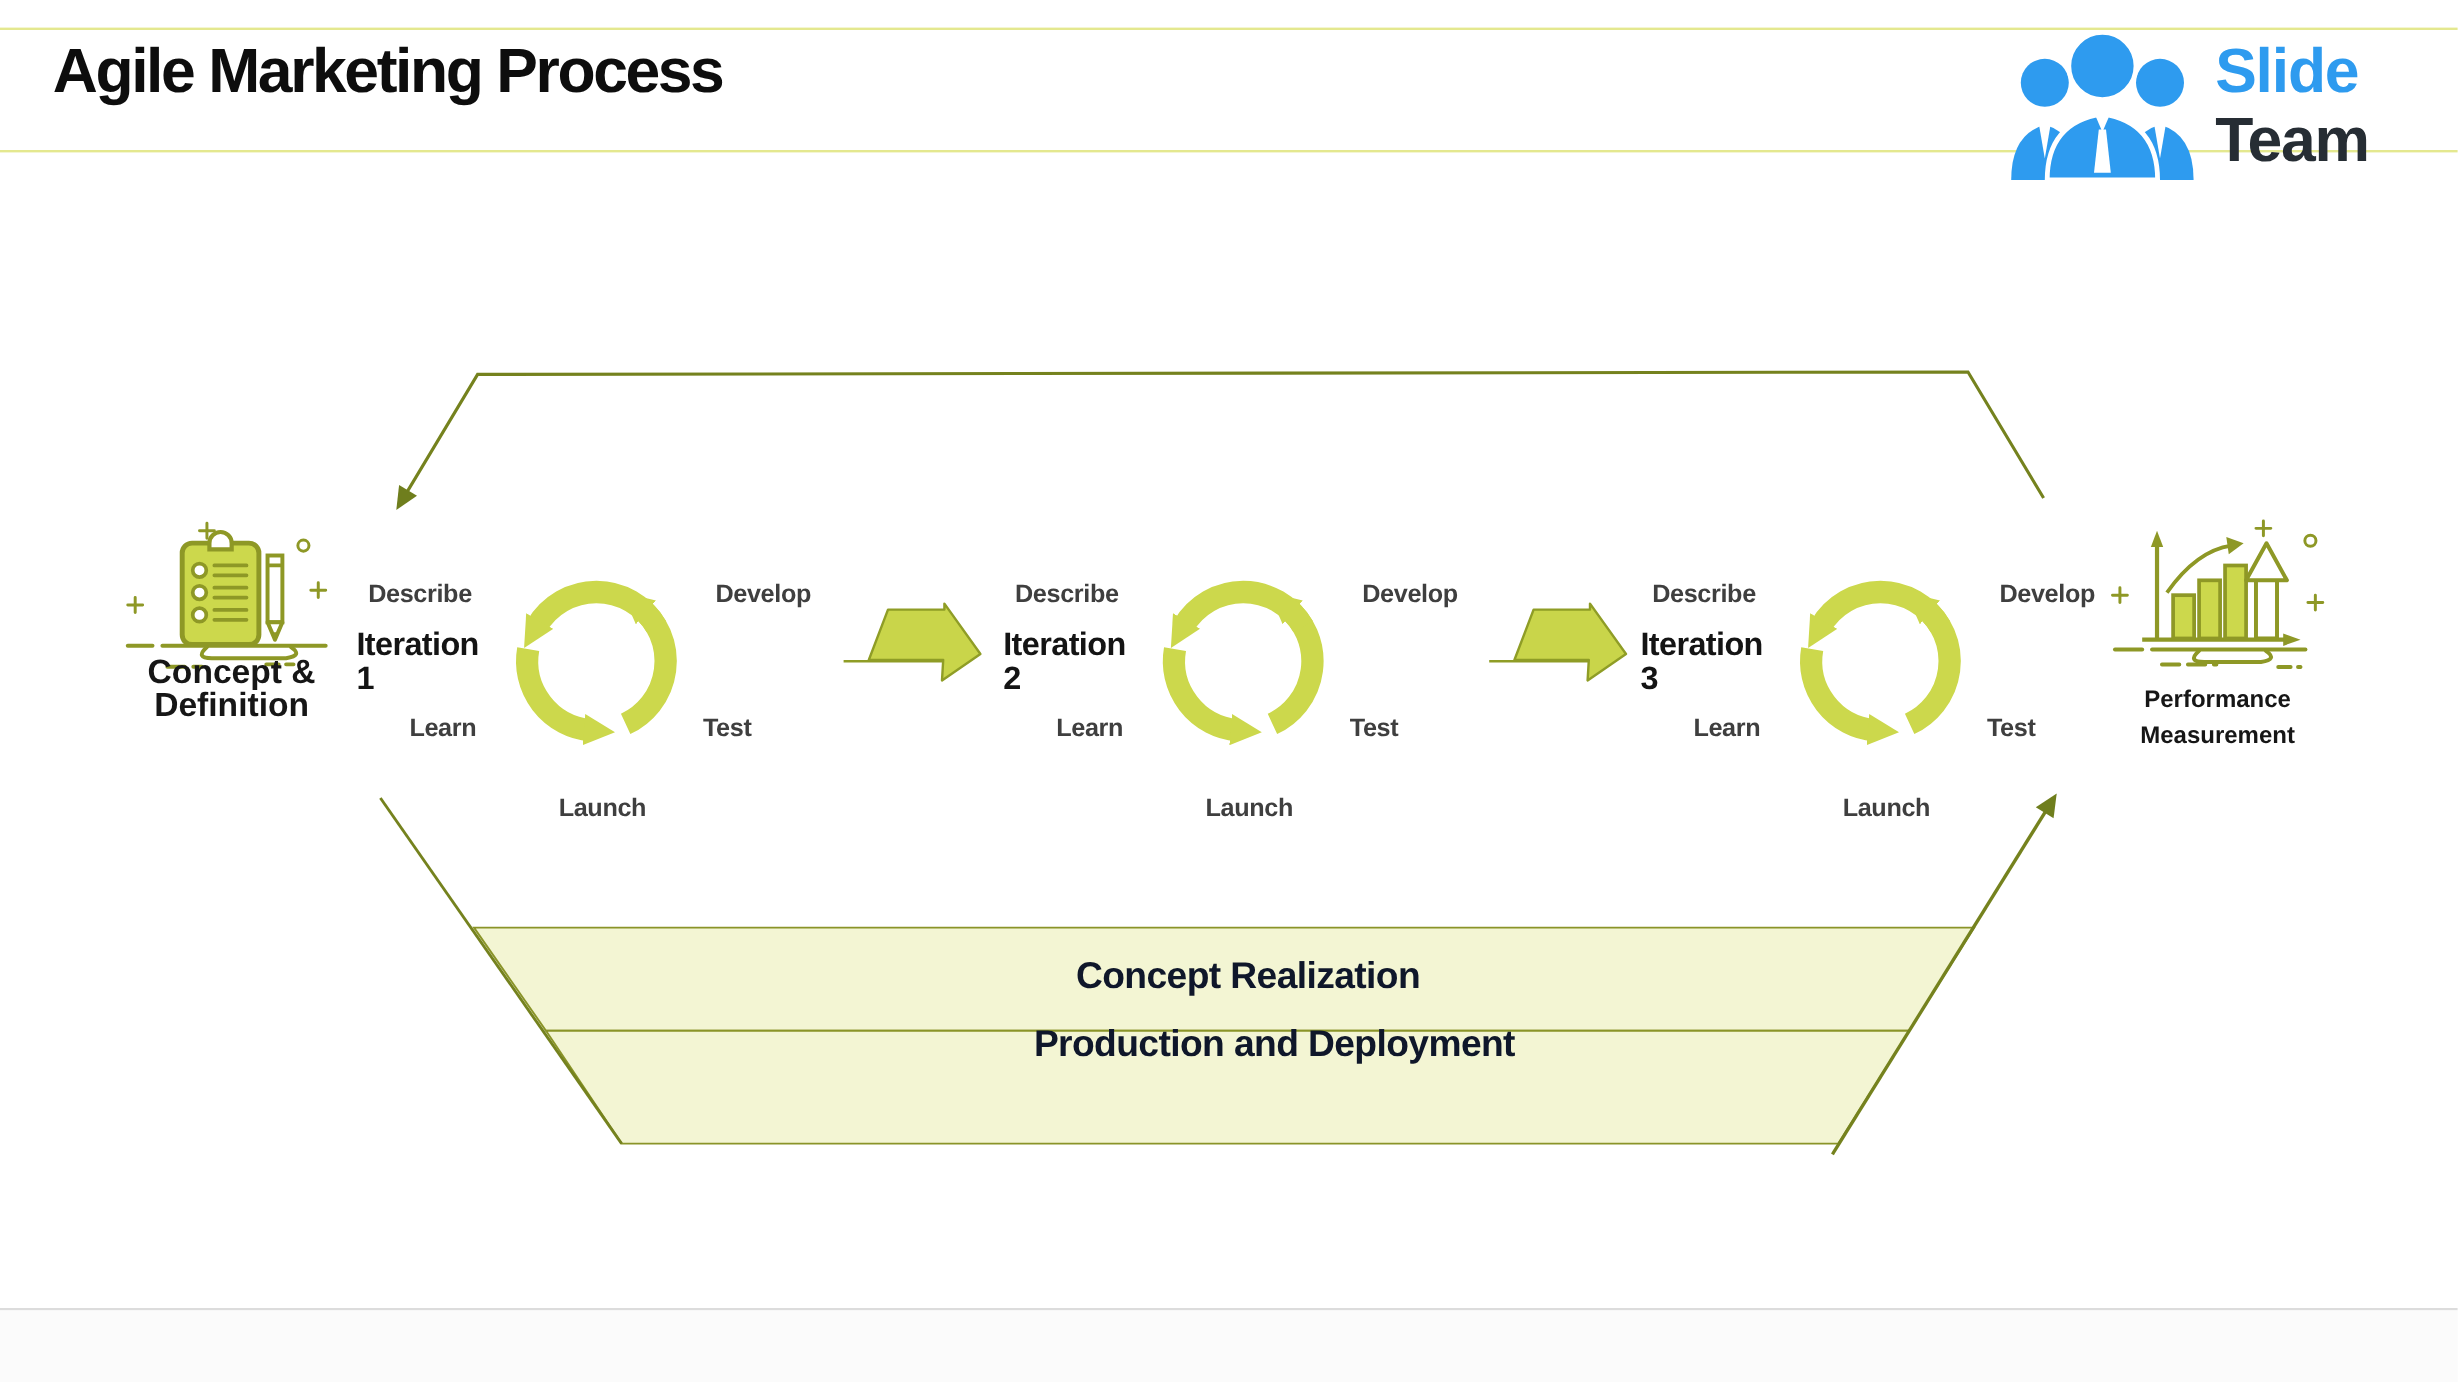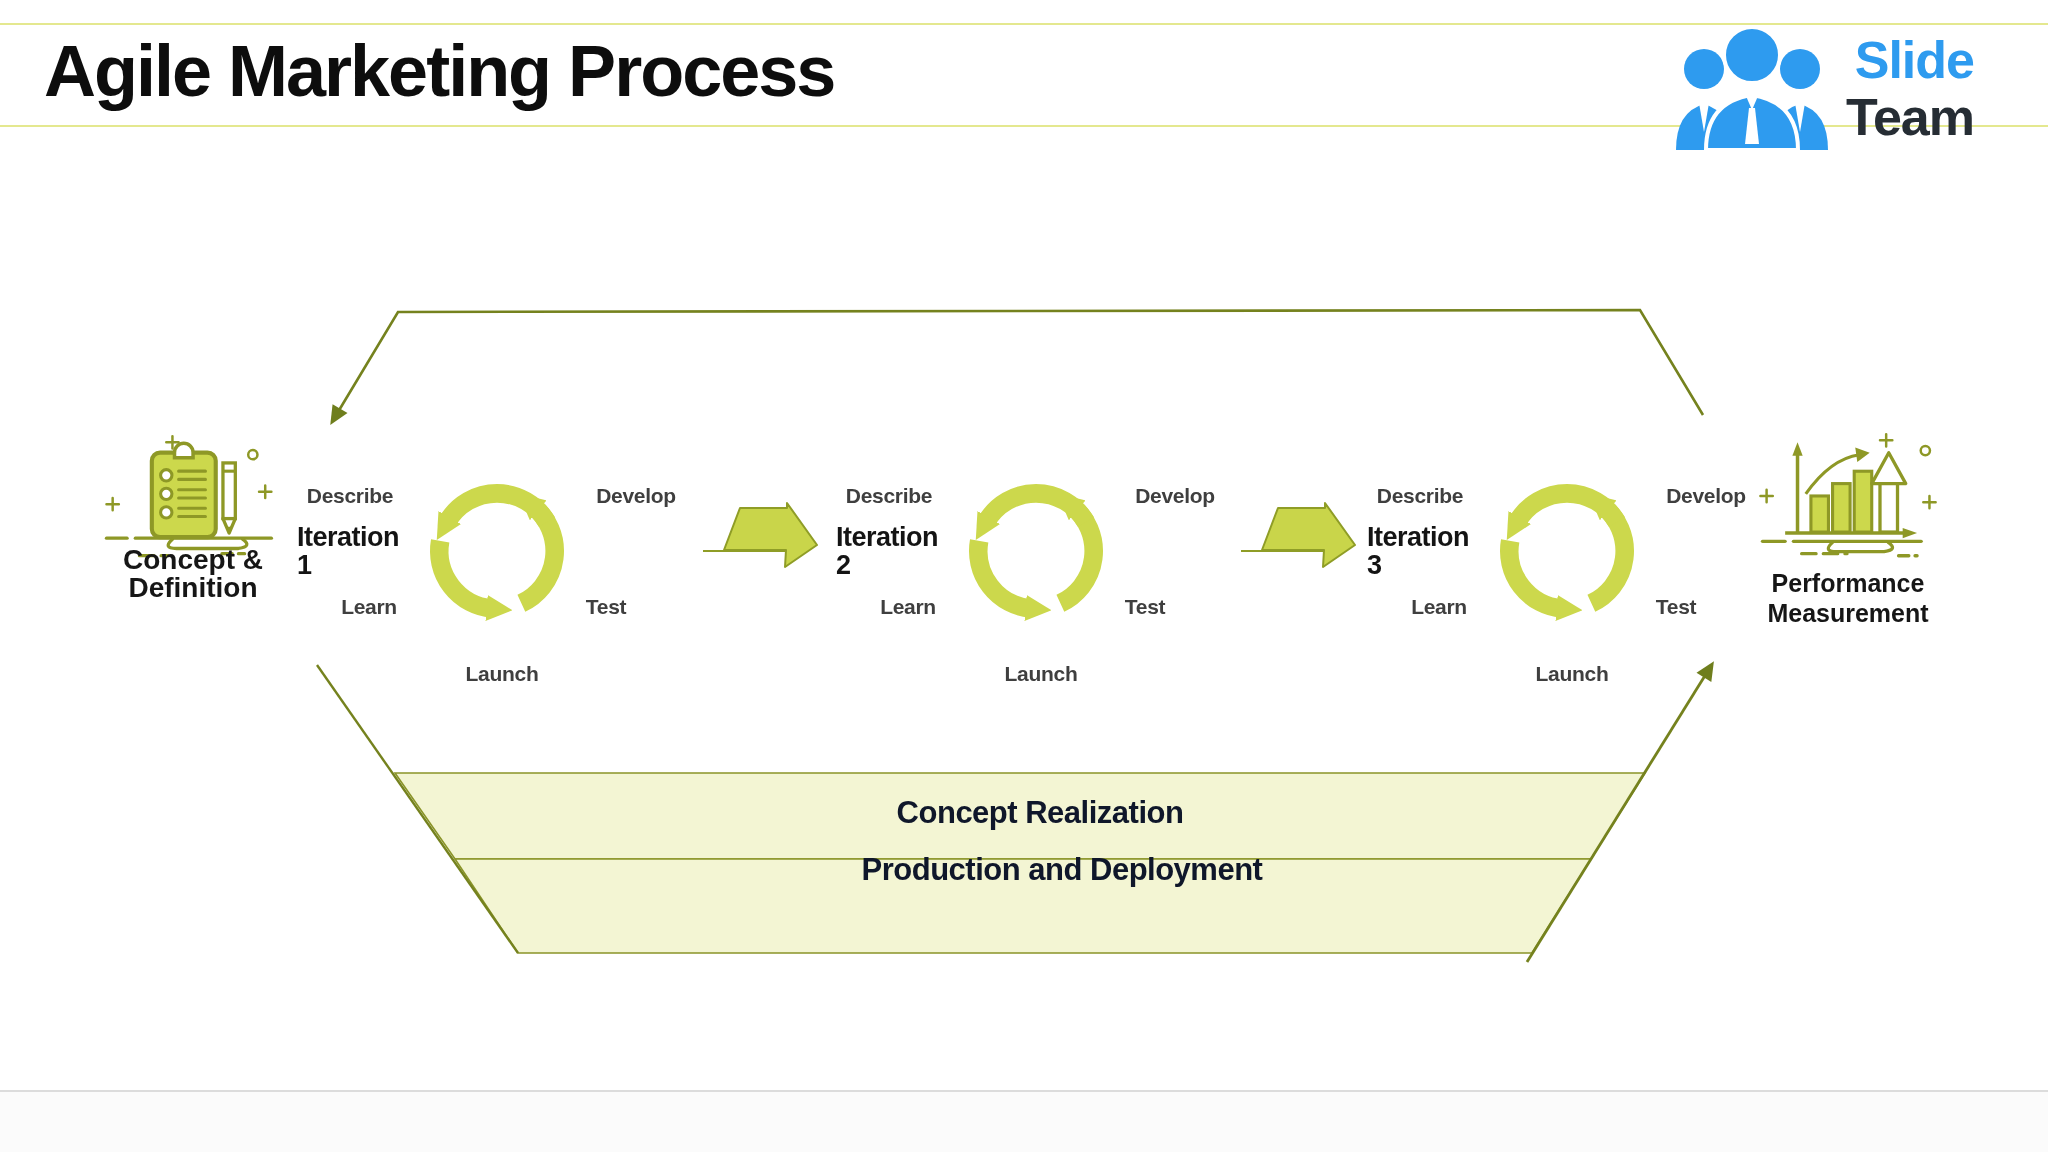--- a/index.html
+++ b/index.html
@@ -6,26 +6,26 @@
   body{
     width:2048px;height:1152px;position:relative;overflow:hidden;
     background:#ffffff;
     font-family:"Liberation Sans", sans-serif;
   }
   .rule{position:absolute;left:0;width:2048px;height:2px;background:#e4e88f;}
   .rule.top{top:23px;}
   .rule.mid{top:125px;}
   .title{
     position:absolute;left:44px;top:30px;
-    font-size:72px;font-weight:900;letter-spacing:-2px;color:#0d0d0d;white-space:nowrap;
+    font-size:52px;font-weight:900;letter-spacing:-2px;color:#0d0d0d;white-space:nowrap;
   }
   
   .logo{position:absolute;left:1674px;top:14px;width:360px;height:150px;}
   .logo svg{position:absolute;left:0;top:8px;}
-  .logo .words{position:absolute;left:172px;top:18px;line-height:57px;font-weight:800;font-size:52px;letter-spacing:-1px;text-align:right;}
+  .logo .words{position:absolute;left:172px;top:18px;line-height:57px;font-weight:800;font-size:52px;letter-spacing:-1px;}
   .logo .w1{color:#2e9bef;}
   .logo .w2{color:#262d34;}
   
   .overlay{position:absolute;left:0;top:0;}
   
   .band-label{
     position:absolute;transform:translate(-50%,-50%);
     font-size:31px;font-weight:700;color:#0f172a;white-space:nowrap;letter-spacing:-0.5px;
   }
   
@@ -47,21 +47,21 @@
   
   .skew-arrow{position:absolute;top:498px;}
   .skew-arrow.a1{left:695px;}
   .skew-arrow.a2{left:1233px;}
   
   .node-icon{position:absolute;}
   .node-text{
     position:absolute;text-align:center;font-weight:700;color:#161616;white-space:nowrap;
   }
   .node-text.start{left:98px;top:546px;width:190px;font-size:28px;line-height:28px;}
-  .node-text.end{left:1748px;top:568px;width:200px;font-size:25px;line-height:30px;}
+  .node-text.end{left:1748px;top:568px;width:200px;font-size:20px;line-height:30px;}
   
   .footer-line{position:absolute;left:0;top:1090px;width:2048px;height:2px;background:#dcdcdc;}
   .footer{position:absolute;left:0;top:1092px;width:2048px;height:60px;background:#fbfbfb;}
 </style>
 </head>
 <body>
 
 <div class="rule top"></div>
 <div class="rule mid"></div>
 

